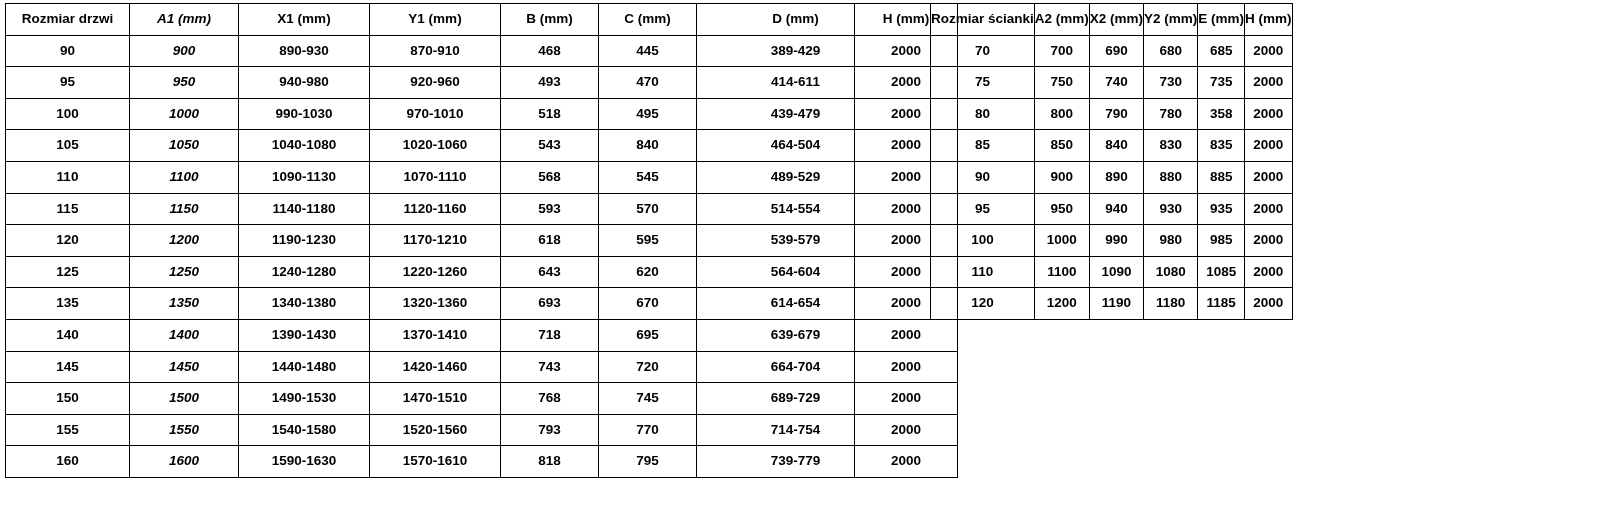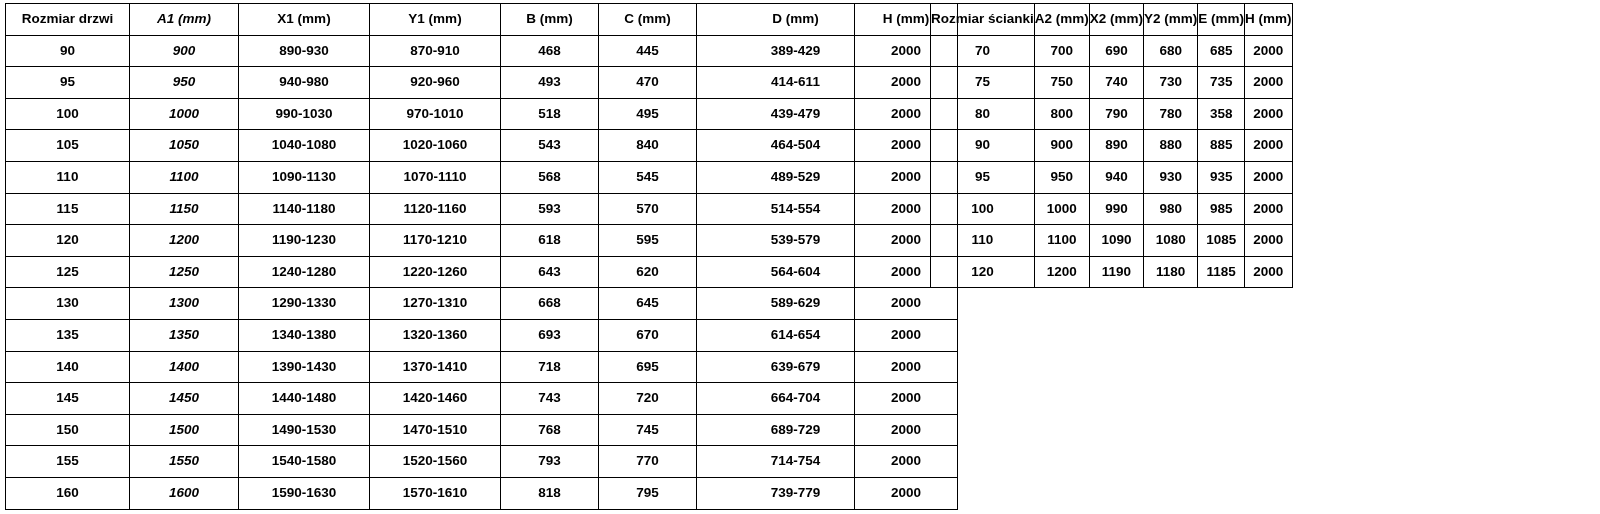--- a/index.html
+++ b/index.html
@@ -163,30 +163,20 @@
             <td class="c0">125</td>
             <td class="c1">1250</td>
             <td class="c2">1240-1280</td>
             <td class="c3">1220-1260</td>
             <td class="c4">643</td>
             <td class="c5">620</td>
             <td class="c6">564-604</td>
             <td class="c7">2000</td>
           </tr>
           <tr>
-            <td class="c0">130</td>
-            <td class="c1">1300</td>
-            <td class="c2">1290-1330</td>
-            <td class="c3">1270-1310</td>
-            <td class="c4">668</td>
-            <td class="c5">645</td>
-            <td class="c6">589-629</td>
-            <td class="c7">2000</td>
-          </tr>
-          <tr>
             <td class="c0">135</td>
             <td class="c1">1350</td>
             <td class="c2">1340-1380</td>
             <td class="c3">1320-1360</td>
             <td class="c4">693</td>
             <td class="c5">670</td>
             <td class="c6">614-654</td>
             <td class="c7">2000</td>
           </tr>
           <tr>
@@ -274,20 +264,28 @@
           </tr>
           <tr>
             <td class="c0">80</td>
             <td class="c1">800</td>
             <td class="c2">790</td>
             <td class="c3">780</td>
             <td class="c4">358</td>
             <td class="c5">2000</td>
           </tr>
           <tr>
+            <td class="c0">85</td>
+            <td class="c1">850</td>
+            <td class="c2">840</td>
+            <td class="c3">830</td>
+            <td class="c4">835</td>
+            <td class="c5">2000</td>
+          </tr>
+          <tr>
             <td class="c0">90</td>
             <td class="c1">900</td>
             <td class="c2">890</td>
             <td class="c3">880</td>
             <td class="c4">885</td>
             <td class="c5">2000</td>
           </tr>
           <tr>
             <td class="c0">95</td>
             <td class="c1">950</td>

